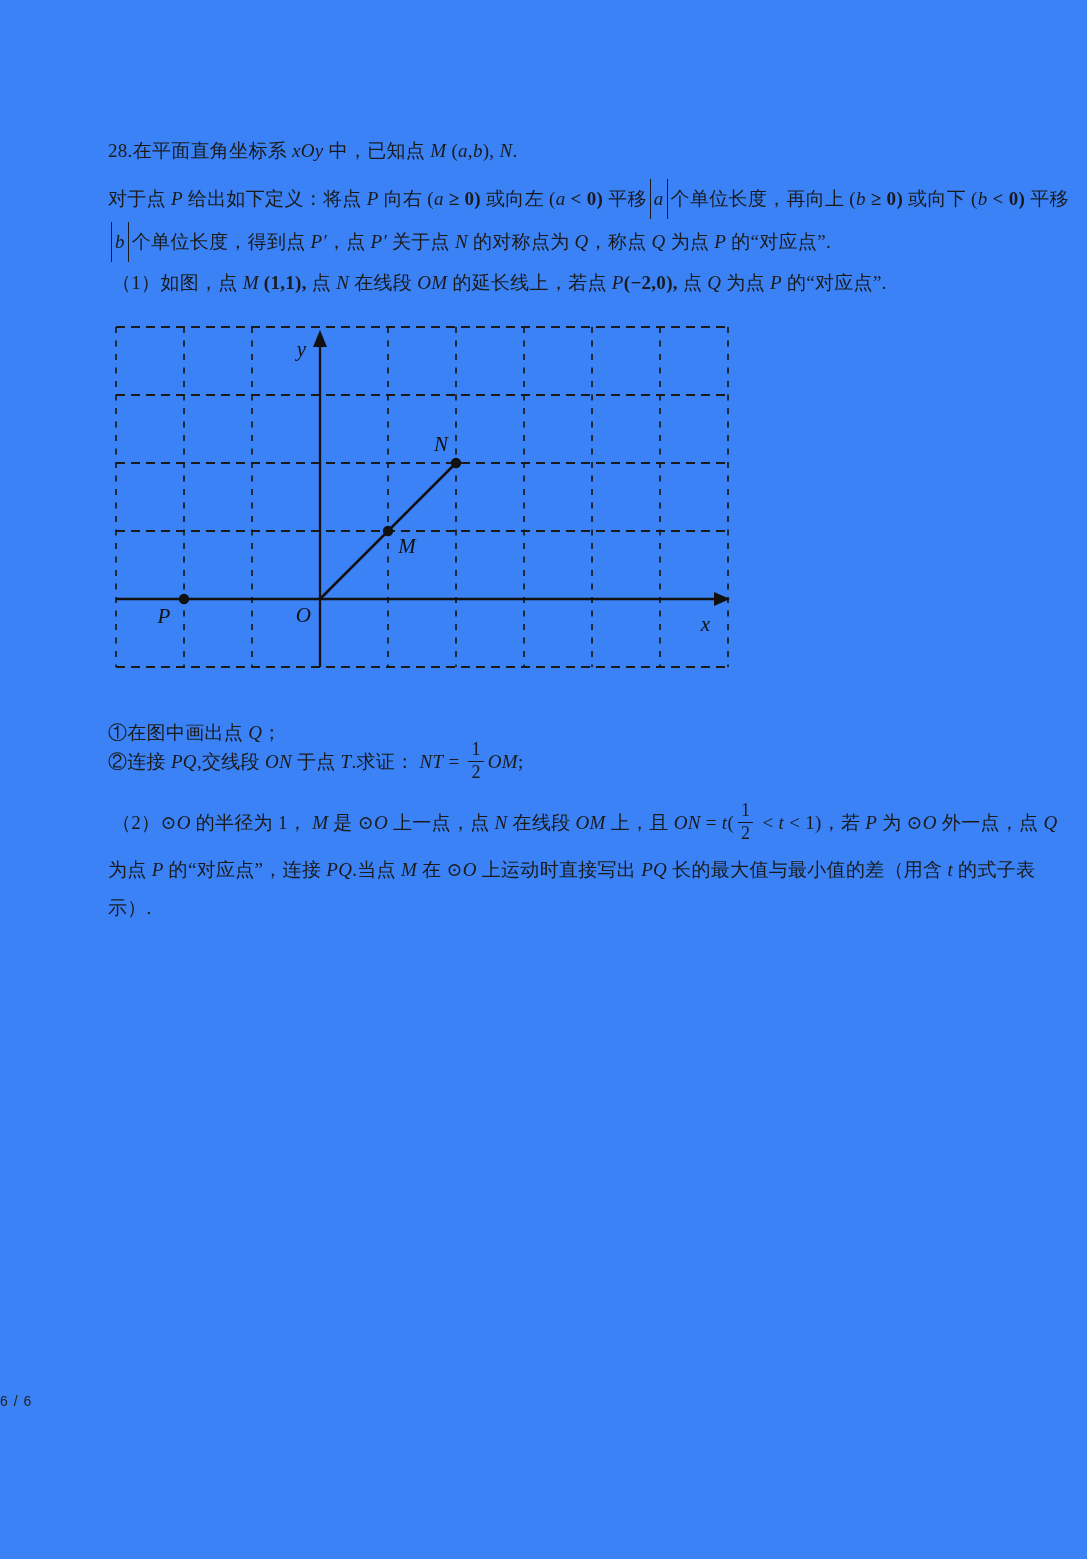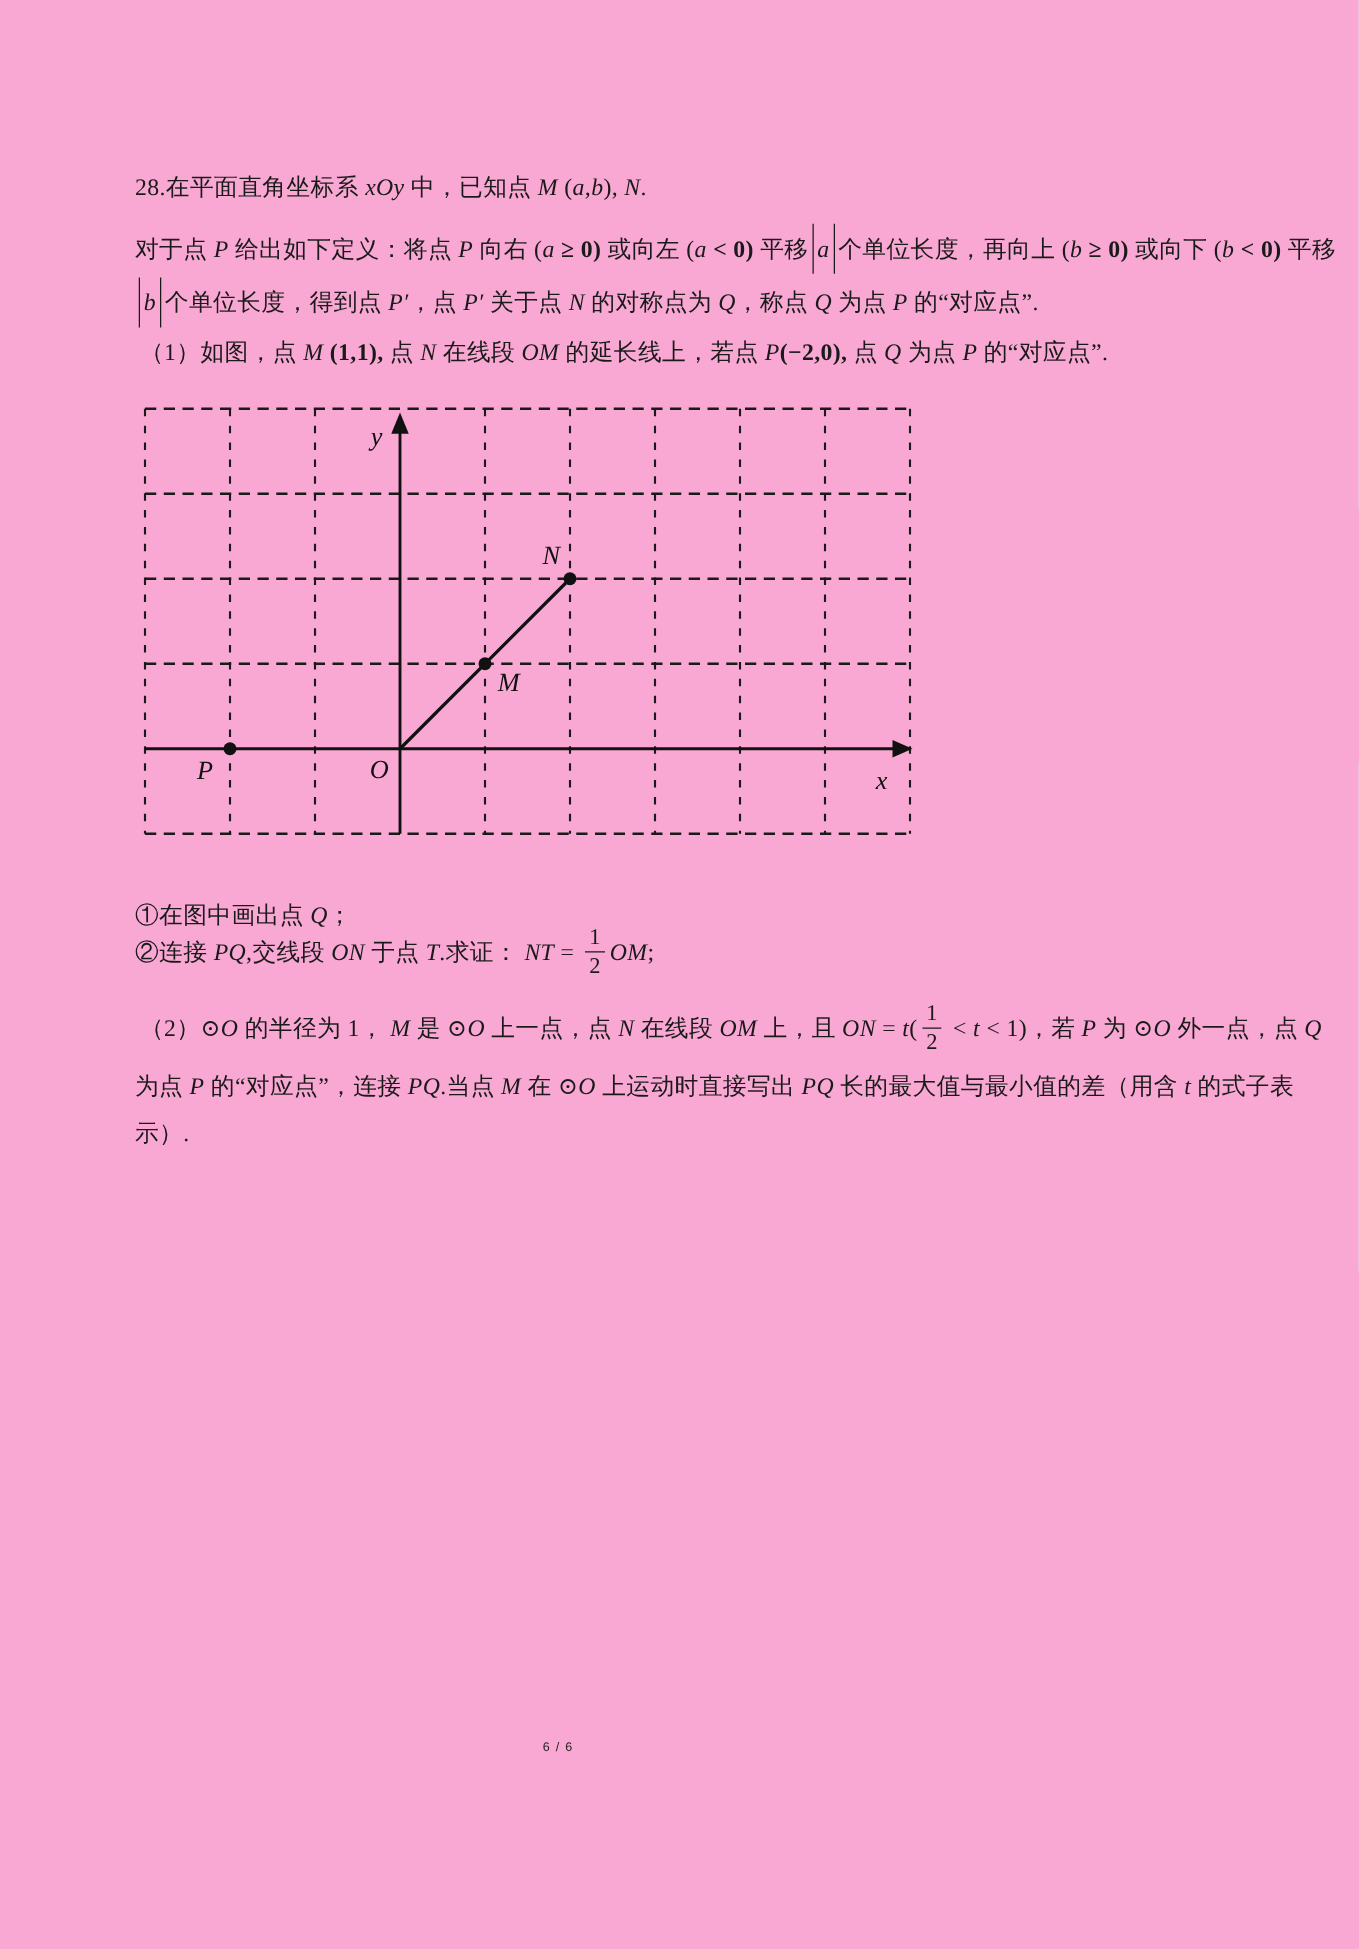--- a/index.html
+++ b/index.html
@@ -1,19 +1,19 @@
 <!DOCTYPE html>
 <html><head>
 <meta charset="utf-8">
 <style>
   html,body{margin:0;padding:0;background:#e8e8e8;}
   #page{
     position:relative;
     width:1087px;height:1559px;
-    background:#f9a8d4;
+    background:#3b82f6;
     overflow:hidden;
     font-family:"Liberation Serif","DejaVu Serif",serif;
     color:#1a1a1a;
   }
   .line{
     position:absolute;
     left:108px;
     font-size:19px;
     line-height:25px;
     white-space:nowrap;
@@ -35,23 +35,23 @@
   .frac .num{display:block;border-bottom:1.4px solid #1a1a1a;padding:0 3px 1px 3px;}
   .frac .den{display:block;padding-top:1px;}
   #diagram{position:absolute;left:100px;top:318px;width:650px;height:362px;}
   #diagram svg{display:block;}
   #diagram text{
     font-family:"Liberation Serif","DejaVu Serif",serif;
     font-style:italic;font-size:21px;fill:#111;
   }
   #footer{
     position:absolute;left:0;top:1393px;width:893px;
-    text-align:center;
+    text-align:left;
     font-family:"Liberation Sans","DejaVu Sans",sans-serif;
-    font-size:10px;color:#222;letter-spacing:1px;
+    font-size:14px;color:#222;letter-spacing:1px;
   }
 </style>
 </head>
 <body>
 
 <div id="page">
 
   <div class="line" style="top:138px;"><span class="up">28.在平面直角坐标系 </span><span class="mi">xOy</span><span class="up"> 中，已知点 </span><span class="mi">M</span><span class="up"> (</span><span class="mi">a</span><span class="up">,</span><span class="mi">b</span><span class="up">), </span><span class="mi">N</span><span class="up">.</span></div>
   <div class="line" style="top:181px;"><span class="up">对于点 </span><span class="mi">P</span><span class="up"> 给出如下定义：将点 </span><span class="mi">P</span><span class="up"> 向右 </span><span class="up">(</span><span class="mi">a</span><span class="bd"> ≥ 0)</span><span class="up"> 或向左 </span><span class="up">(</span><span class="mi">a</span><span class="bd"> &lt; 0)</span><span class="up"> 平移</span><span class="abar"></span><span class="mi">a</span><span class="abar"></span><span class="up">个单位长度，再向上 </span><span class="up">(</span><span class="mi">b</span><span class="bd"> ≥ 0)</span><span class="up"> 或向下 </span><span class="up">(</span><span class="mi">b</span><span class="bd"> &lt; 0)</span><span class="up"> 平移</span></div>
   <div class="line" style="top:224px;"><span class="abar"></span><span class="mi">b</span><span class="abar"></span><span class="up">个单位长度，得到点 </span><span class="mi">P′</span><span class="up">，点 </span><span class="mi">P′</span><span class="up"> 关于点 </span><span class="mi">N</span><span class="up"> 的对称点为 </span><span class="mi">Q</span><span class="up">，称点 </span><span class="mi">Q</span><span class="up"> 为点 </span><span class="mi">P</span><span class="up"> 的“对应点”.</span></div>

